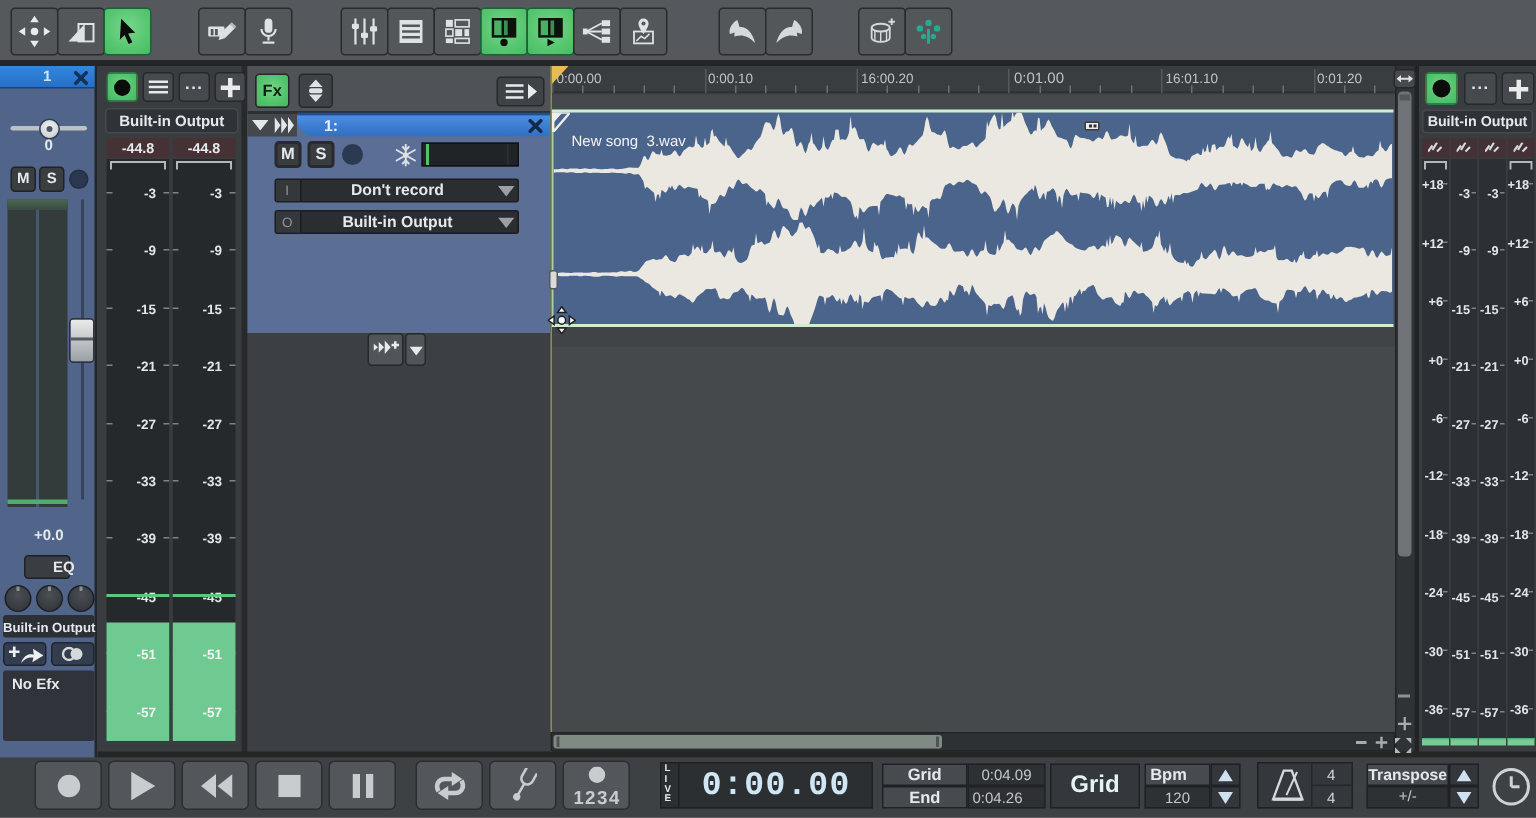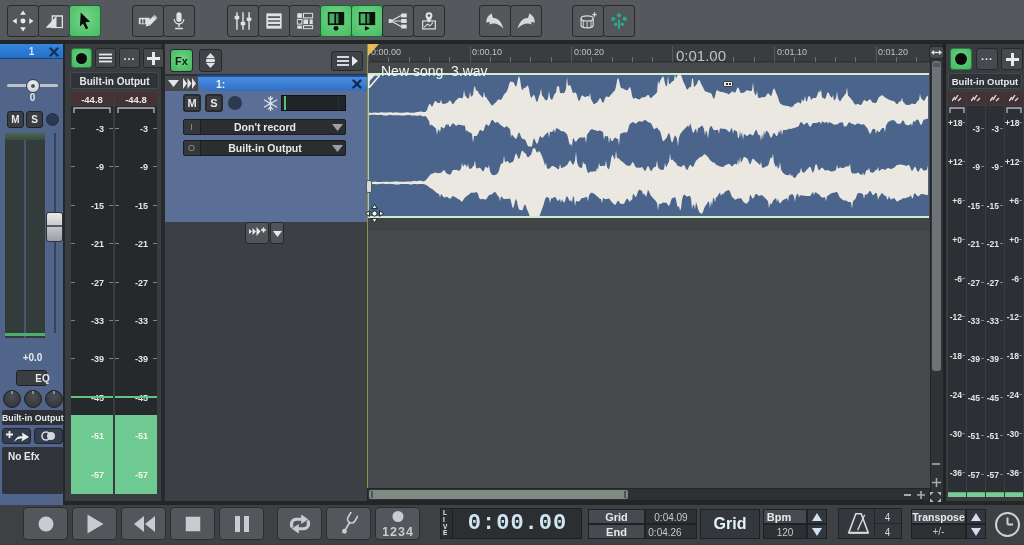--- a/index.html
+++ b/index.html
@@ -423,33 +423,33 @@
 <div class="a" style="left:409px;top:57px;width:1px;height:5px;background:#6b6e72"></div>
 <div class="a" style="left:429px;top:57px;width:1px;height:5px;background:#6b6e72"></div>
 <div class="a" style="left:449px;top:57px;width:1px;height:5px;background:#6b6e72"></div>
 <div class="a" style="left:470px;top:46px;width:1px;height:16px;background:#55585c"></div>
 <div class="a" style="left:472px;top:47px;font-size:9px;color:#bfc2c6;position:absolute;white-space:nowrap">0:00.10</div>
 <div class="a" style="left:490px;top:57px;width:1px;height:5px;background:#6b6e72"></div>
 <div class="a" style="left:510px;top:57px;width:1px;height:5px;background:#6b6e72"></div>
 <div class="a" style="left:530px;top:57px;width:1px;height:5px;background:#6b6e72"></div>
 <div class="a" style="left:551px;top:57px;width:1px;height:5px;background:#6b6e72"></div>
 <div class="a" style="left:571px;top:46px;width:1px;height:16px;background:#55585c"></div>
-<div class="a" style="left:574px;top:47px;font-size:9px;color:#bfc2c6;position:absolute;white-space:nowrap">0:00.20</div>
+<div class="a" style="left:574px;top:47px;font-size:9px;color:#bfc2c6;position:absolute;white-space:nowrap">16:00.20</div>
 <div class="a" style="left:591px;top:57px;width:1px;height:5px;background:#6b6e72"></div>
 <div class="a" style="left:612px;top:57px;width:1px;height:5px;background:#6b6e72"></div>
 <div class="a" style="left:632px;top:57px;width:1px;height:5px;background:#6b6e72"></div>
 <div class="a" style="left:652px;top:57px;width:1px;height:5px;background:#6b6e72"></div>
 <div class="a" style="left:672px;top:46px;width:1px;height:16px;background:#55585c"></div>
-<div class="a" style="left:676px;top:47px;font-size:15px;color:#bfc2c6;position:absolute;white-space:nowrap">0:01.00</div>
+<div class="a" style="left:676px;top:47px;font-size:10px;color:#bfc2c6;position:absolute;white-space:nowrap">0:01.00</div>
 <div class="a" style="left:693px;top:57px;width:1px;height:5px;background:#6b6e72"></div>
 <div class="a" style="left:713px;top:57px;width:1px;height:5px;background:#6b6e72"></div>
 <div class="a" style="left:733px;top:57px;width:1px;height:5px;background:#6b6e72"></div>
 <div class="a" style="left:754px;top:57px;width:1px;height:5px;background:#6b6e72"></div>
 <div class="a" style="left:774px;top:46px;width:1px;height:16px;background:#55585c"></div>
-<div class="a" style="left:777px;top:47px;font-size:9px;color:#bfc2c6;position:absolute;white-space:nowrap">0:01.10</div>
+<div class="a" style="left:777px;top:47px;font-size:9px;color:#bfc2c6;position:absolute;white-space:nowrap">16:01.10</div>
 <div class="a" style="left:794px;top:57px;width:1px;height:5px;background:#6b6e72"></div>
 <div class="a" style="left:815px;top:57px;width:1px;height:5px;background:#6b6e72"></div>
 <div class="a" style="left:835px;top:57px;width:1px;height:5px;background:#6b6e72"></div>
 <div class="a" style="left:855px;top:57px;width:1px;height:5px;background:#6b6e72"></div>
 <div class="a" style="left:876px;top:46px;width:1px;height:16px;background:#55585c"></div>
 <div class="a" style="left:878px;top:47px;font-size:9px;color:#bfc2c6;position:absolute;white-space:nowrap">0:01.20</div>
 <div class="a" style="left:896px;top:57px;width:1px;height:5px;background:#6b6e72"></div>
 <div class="a" style="left:916px;top:57px;width:1px;height:5px;background:#6b6e72"></div>
 <svg class="a" style="left:367px;top:44px" width="12" height="13" viewBox="0 0 12 13">
       <path d="M0 0 L12 0 L0 13 Z" fill="#e7bc54"></path>
@@ -458,21 +458,21 @@
 <div class="a" style="left:368px;top:73px;width:561px;height:145px;background:#4a648c;border-top:2px solid #cfeccf;border-bottom:2px solid #cfeccf"></div>
 <div class="a" style="left:368px;top:75px;width:1px;height:141px;background:#a8cfa8"></div>
 <svg class="a" style="left:369px;top:75px" width="560" height="141" viewBox="0 0 560 141">
       <path d="M0,37.8 L1,37.8 L2,37.8 L3,37.9 L4,37.7 L5,37.5 L6,37.4 L7,37.5 L8,37.7 L9,37.8 L10,37.7 L11,37.4 L12,37.3 L13,37.3 L14,37.4 L15,37.4 L16,37.4 L17,37.6 L18,37.6 L19,37.5 L20,37.3 L21,37.2 L22,37.3 L23,37.5 L24,37.7 L25,37.6 L26,37.4 L27,37.3 L28,37.4 L29,37.6 L30,37.7 L31,37.8 L32,37.8 L33,37.8 L34,37.7 L35,37.6 L36,37.6 L37,37.5 L38,37.3 L39,37.3 L40,37.4 L41,37.7 L42,37.8 L43,37.8 L44,37.7 L45,37.7 L46,37.5 L47,37.3 L48,37.1 L49,37.0 L50,36.7 L51,36.6 L52,36.6 L53,36.8 L54,36.9 L55,36.9 L56,37.0 L57,36.5 L58,34.9 L59,32.1 L60,29.4 L61,28.8 L62,30.6 L63,31.8 L64,30.4 L65,27.8 L66,25.9 L67,26.2 L68,27.4 L69,27.9 L70,27.9 L71,28.1 L72,24.6 L73,28.5 L74,28.7 L75,28.9 L76,28.7 L77,28.3 L78,28.1 L79,27.4 L80,26.0 L81,25.2 L82,26.4 L83,28.4 L84,29.3 L85,28.3 L86,26.5 L87,25.2 L88,24.5 L89,23.6 L90,22.8 L91,22.7 L92,23.2 L93,23.2 L94,22.4 L95,15.1 L96,20.6 L97,21.3 L98,22.9 L99,23.5 L100,23.0 L101,16.6 L102,21.9 L103,21.1 L104,20.0 L105,12.7 L106,11.0 L107,16.1 L108,15.3 L109,16.6 L110,18.5 L111,19.8 L112,20.7 L113,21.9 L114,22.7 L115,16.6 L116,21.8 L117,22.0 L118,23.4 L119,25.2 L120,26.6 L121,28.0 L122,29.5 L123,30.5 L124,30.2 L125,29.0 L126,28.0 L127,27.2 L128,26.1 L129,24.7 L130,24.2 L131,24.8 L132,25.0 L133,23.5 L134,21.4 L135,19.6 L136,18.5 L137,17.4 L138,16.1 L139,13.4 L140,9.6 L141,7.0 L142,6.4 L143,6.8 L144,6.9 L145,8.1 L146,10.6 L147,11.9 L148,8.9 L149,3.6 L150,0.7 L151,4.1 L152,10.9 L153,14.9 L154,14.4 L155,12.9 L156,12.7 L157,12.3 L158,10.7 L159,10.4 L160,13.9 L161,19.5 L162,22.9 L163,22.3 L164,20.4 L165,19.7 L166,21.9 L167,25.4 L168,27.3 L169,24.9 L170,20.9 L171,19.3 L172,13.3 L173,20.5 L174,21.4 L175,23.0 L176,24.7 L177,25.6 L178,24.9 L179,23.2 L180,15.8 L181,22.4 L182,24.2 L183,24.9 L184,23.0 L185,20.2 L186,18.3 L187,18.1 L188,11.3 L189,11.5 L190,11.3 L191,18.3 L192,17.9 L193,17.9 L194,18.2 L195,18.2 L196,16.4 L197,13.4 L198,2.1 L199,11.0 L200,10.2 L201,9.9 L202,12.0 L203,15.6 L204,17.9 L205,17.9 L206,17.6 L207,17.8 L208,20.4 L209,24.2 L210,26.2 L211,24.8 L212,21.8 L213,20.2 L214,20.7 L215,21.4 L216,22.1 L217,21.9 L218,21.1 L219,21.0 L220,22.1 L221,17.9 L222,24.3 L223,25.7 L224,28.0 L225,29.2 L226,28.8 L227,28.1 L228,27.5 L229,26.3 L230,24.4 L231,23.0 L232,24.1 L233,26.8 L234,28.1 L235,26.3 L236,23.3 L237,21.4 L238,21.4 L239,22.1 L240,21.9 L241,20.7 L242,19.7 L243,18.5 L244,17.3 L245,16.3 L246,15.3 L247,11.6 L248,5.7 L249,2.6 L250,5.1 L251,9.9 L252,12.9 L253,13.2 L254,13.4 L255,14.1 L256,14.7 L257,14.9 L258,15.4 L259,14.7 L260,12.7 L261,11.9 L262,15.1 L263,20.4 L264,23.6 L265,23.6 L266,22.9 L267,23.0 L268,23.7 L269,24.1 L270,24.5 L271,24.3 L272,23.1 L273,22.4 L274,22.3 L275,22.3 L276,22.0 L277,21.4 L278,20.6 L279,19.8 L280,20.5 L281,22.5 L282,23.3 L283,22.3 L284,21.2 L285,20.2 L286,19.4 L287,18.5 L288,17.3 L289,5.6 L290,9.6 L291,6.2 L292,4.3 L293,2.4 L294,1.1 L295,3.3 L296,8.5 L297,11.3 L298,10.9 L299,0.2 L300,9.6 L301,8.8 L302,7.7 L303,6.8 L304,6.1 L305,5.5 L306,-0.9 L307,3.4 L308,1.2 L309,0.1 L310,-0.1 L311,-0.2 L312,0.3 L313,2.5 L314,5.8 L315,8.1 L316,10.1 L317,12.8 L318,14.6 L319,14.3 L320,12.6 L321,11.9 L322,12.3 L323,3.5 L324,3.8 L325,12.2 L326,10.9 L327,10.2 L328,8.7 L329,6.0 L330,4.6 L331,6.1 L332,8.7 L333,10.5 L334,12.2 L335,14.5 L336,16.2 L337,16.7 L338,16.8 L339,17.2 L340,17.7 L341,18.0 L342,18.1 L343,19.9 L344,22.8 L345,24.0 L346,21.3 L347,17.0 L348,14.9 L349,15.4 L350,16.2 L351,16.8 L352,17.0 L353,17.0 L354,17.1 L355,17.5 L356,17.9 L357,17.9 L358,18.3 L359,19.2 L360,19.3 L361,18.4 L362,17.5 L363,16.6 L364,16.6 L365,17.4 L366,17.8 L367,16.2 L368,13.5 L369,12.2 L370,13.8 L371,16.7 L372,18.1 L373,17.9 L374,17.7 L375,17.4 L376,16.8 L377,15.8 L378,15.2 L379,15.4 L380,15.7 L381,16.0 L382,15.9 L383,15.4 L384,7.3 L385,17.1 L386,19.3 L387,20.7 L388,15.4 L389,22.3 L390,22.9 L391,22.9 L392,22.5 L393,22.1 L394,22.2 L395,22.2 L396,22.1 L397,21.0 L398,19.3 L399,18.2 L400,18.7 L401,20.3 L402,21.3 L403,19.1 L404,14.9 L405,13.2 L406,15.0 L407,17.7 L408,19.8 L409,22.5 L410,26.0 L411,28.3 L412,29.1 L413,29.6 L414,30.2 L415,30.6 L416,30.6 L417,30.7 L418,30.9 L419,31.1 L420,31.3 L421,31.8 L422,32.7 L423,31.1 L424,32.0 L425,29.8 L426,28.7 L427,28.4 L428,27.8 L429,27.2 L430,27.4 L431,28.3 L432,28.4 L433,23.5 L434,26.5 L435,25.5 L436,20.7 L437,26.3 L438,26.6 L439,21.7 L440,21.3 L441,21.2 L442,25.1 L443,23.9 L444,23.0 L445,22.9 L446,23.0 L447,22.8 L448,21.0 L449,17.9 L450,16.0 L451,17.5 L452,14.2 L453,22.3 L454,22.7 L455,23.5 L456,24.1 L457,22.1 L458,18.5 L459,16.9 L460,18.5 L461,20.7 L462,22.0 L463,23.1 L464,19.8 L465,25.6 L466,24.8 L467,23.2 L468,16.3 L469,23.2 L470,25.3 L471,26.5 L472,25.3 L473,23.2 L474,22.0 L475,21.0 L476,19.2 L477,18.5 L478,12.4 L479,20.4 L480,21.4 L481,22.5 L482,23.9 L483,24.9 L484,26.3 L485,28.3 L486,29.4 L487,29.5 L488,29.2 L489,29.0 L490,29.3 L491,29.9 L492,30.1 L493,28.8 L494,26.5 L495,25.0 L496,25.3 L497,26.0 L498,26.4 L499,25.8 L500,24.8 L501,24.3 L502,25.2 L503,26.9 L504,27.7 L505,27.8 L506,28.0 L507,28.1 L508,26.5 L509,23.7 L510,22.1 L511,21.5 L512,20.6 L513,20.3 L514,20.8 L515,21.6 L516,22.4 L517,22.9 L518,23.6 L519,24.2 L520,24.7 L521,25.1 L522,25.4 L523,25.7 L524,26.1 L525,26.2 L526,26.9 L527,28.5 L528,29.2 L529,28.4 L530,27.1 L531,26.2 L532,26.3 L533,22.4 L534,26.9 L535,27.6 L536,28.9 L537,29.7 L538,29.8 L539,29.9 L540,30.1 L541,29.7 L542,28.9 L543,28.6 L544,28.8 L545,29.1 L546,29.2 L547,28.4 L548,26.8 L549,25.8 L550,25.1 L551,18.7 L552,23.2 L553,23.9 L554,25.3 L555,26.0 L556,24.7 L557,22.6 L558,21.3 L559,20.8 L559,43.8 L558,43.8 L557,44.0 L556,44.4 L555,44.6 L554,46.1 L553,48.7 L552,50.2 L551,48.8 L550,46.0 L549,44.6 L548,44.7 L547,45.0 L546,47.3 L545,45.8 L544,47.1 L543,50.9 L542,48.4 L541,49.5 L540,50.2 L539,50.2 L538,50.1 L537,50.1 L536,48.8 L535,46.5 L534,45.2 L533,46.2 L532,48.2 L531,49.0 L530,48.8 L529,48.6 L528,48.4 L527,47.5 L526,46.0 L525,45.2 L524,45.2 L523,45.3 L522,45.5 L521,46.0 L520,46.6 L519,47.3 L518,48.7 L517,50.8 L516,57.2 L515,53.0 L514,52.9 L513,53.2 L512,54.5 L511,56.2 L510,57.2 L509,56.5 L508,54.8 L507,59.2 L506,54.0 L505,54.0 L504,53.8 L503,55.2 L502,57.7 L501,58.9 L500,57.3 L499,54.6 L498,52.8 L497,51.8 L496,50.4 L495,49.2 L494,49.2 L493,49.7 L492,49.6 L491,49.1 L490,48.8 L489,48.4 L488,48.6 L487,49.4 L486,50.0 L485,49.6 L484,48.9 L483,48.7 L482,48.5 L481,47.6 L480,47.2 L479,48.4 L478,50.5 L477,51.7 L476,50.7 L475,52.0 L474,47.5 L473,47.5 L472,47.5 L471,47.5 L470,48.0 L469,49.1 L468,49.6 L467,49.5 L466,49.6 L465,49.7 L464,49.1 L463,48.3 L462,47.9 L461,47.5 L460,46.7 L459,48.9 L458,46.8 L457,47.3 L456,47.8 L455,47.6 L454,46.8 L453,46.5 L452,49.4 L451,47.0 L450,47.1 L449,47.4 L448,47.8 L447,48.0 L446,48.0 L445,48.1 L444,48.1 L443,49.1 L442,51.0 L441,52.0 L440,50.8 L439,48.6 L438,47.4 L437,48.1 L436,49.3 L435,49.8 L434,49.0 L433,47.6 L432,46.9 L431,48.2 L430,50.5 L429,51.7 L428,51.9 L427,52.2 L426,52.7 L425,53.0 L424,53.3 L423,53.6 L422,53.9 L421,53.7 L420,53.7 L419,54.2 L418,54.8 L417,55.1 L416,55.0 L415,55.0 L414,55.3 L413,60.5 L412,53.8 L411,58.5 L410,55.5 L409,59.0 L408,61.3 L407,60.8 L406,58.8 L405,57.7 L404,59.2 L403,61.8 L402,62.9 L401,61.3 L400,58.5 L399,56.9 L398,56.2 L397,55.4 L396,60.3 L395,55.7 L394,64.2 L393,58.7 L392,66.0 L391,59.8 L390,60.5 L389,59.1 L388,56.1 L387,54.6 L386,56.2 L385,58.7 L384,60.4 L383,60.2 L382,59.3 L381,58.9 L380,59.5 L379,60.6 L378,61.1 L377,60.5 L376,59.6 L375,58.9 L374,64.8 L373,56.8 L372,62.0 L371,56.1 L370,62.8 L369,63.1 L368,56.6 L367,56.1 L366,55.5 L365,54.8 L364,59.1 L363,53.0 L362,54.1 L361,56.4 L360,57.2 L359,56.1 L358,54.9 L357,54.3 L356,54.0 L355,53.8 L354,53.8 L353,53.7 L352,53.5 L351,53.3 L350,59.0 L349,54.5 L348,54.9 L347,55.0 L346,55.3 L345,55.2 L344,53.9 L343,51.9 L342,50.8 L341,52.3 L340,55.3 L339,63.8 L338,56.9 L337,55.4 L336,60.4 L335,54.0 L334,51.7 L333,50.5 L332,51.2 L331,52.2 L330,52.7 L329,52.9 L328,58.5 L327,53.5 L326,54.7 L325,57.0 L324,57.9 L323,55.1 L322,50.6 L321,48.2 L320,52.5 L319,50.5 L318,51.6 L317,52.3 L316,53.5 L315,54.5 L314,55.4 L313,56.7 L312,57.9 L311,59.7 L310,62.4 L309,71.6 L308,63.5 L307,61.4 L306,60.6 L305,62.6 L304,65.9 L303,67.7 L302,65.2 L301,60.2 L300,57.8 L299,59.4 L298,61.9 L297,63.4 L296,64.4 L295,65.9 L294,66.2 L293,63.6 L292,59.1 L291,56.3 L290,55.1 L289,53.9 L288,52.7 L287,52.8 L286,54.0 L285,54.3 L284,52.5 L283,50.0 L282,48.3 L281,47.8 L280,47.4 L279,47.0 L278,46.2 L277,45.4 L276,44.9 L275,45.2 L274,46.2 L273,46.8 L272,46.5 L271,46.2 L270,46.2 L269,46.8 L268,47.8 L267,48.6 L266,48.4 L265,47.4 L264,47.0 L263,47.6 L262,48.2 L261,48.7 L260,51.0 L259,55.0 L258,57.5 L257,57.6 L256,57.2 L255,57.4 L254,57.8 L253,57.9 L252,58.2 L251,59.8 L250,70.4 L249,63.9 L248,63.7 L247,62.9 L246,62.4 L245,63.6 L244,65.5 L243,66.4 L242,64.8 L241,62.3 L240,68.6 L239,61.0 L238,61.2 L237,61.4 L236,60.4 L235,64.9 L234,56.9 L233,56.6 L232,56.1 L231,55.4 L230,55.4 L229,56.0 L228,55.9 L227,55.4 L226,55.1 L225,54.9 L224,54.6 L223,54.3 L222,54.4 L221,55.4 L220,57.1 L219,58.4 L218,59.5 L217,68.7 L216,62.1 L215,62.4 L214,62.4 L213,62.4 L212,62.5 L211,62.6 L210,63.1 L209,64.1 L208,65.5 L207,66.7 L206,66.2 L205,64.1 L204,63.1 L203,71.6 L202,68.6 L201,70.3 L200,67.5 L199,62.4 L198,59.3 L197,58.4 L196,57.3 L195,56.4 L194,56.2 L193,56.3 L192,56.1 L191,55.3 L190,54.3 L189,53.7 L188,53.5 L187,53.3 L186,57.9 L185,54.1 L184,56.1 L183,56.9 L182,56.7 L181,56.7 L180,62.8 L179,56.9 L178,57.9 L177,59.0 L176,59.9 L175,61.0 L174,62.6 L173,63.0 L172,61.6 L171,61.2 L170,63.8 L169,67.3 L168,69.1 L167,67.7 L166,64.9 L165,63.3 L164,66.1 L163,71.5 L162,71.6 L161,71.6 L160,71.6 L159,70.9 L158,69.2 L157,66.3 L156,64.5 L155,64.2 L154,64.0 L153,63.6 L152,61.8 L151,59.0 L150,57.3 L149,58.9 L148,62.4 L147,64.1 L146,63.2 L145,61.8 L144,60.9 L143,59.2 L142,62.2 L141,54.1 L140,53.2 L139,52.2 L138,51.2 L137,51.4 L136,52.5 L135,52.6 L134,51.8 L133,51.0 L132,50.3 L131,49.4 L130,48.3 L129,47.2 L128,47.1 L127,47.7 L126,47.7 L125,46.6 L124,45.2 L123,44.7 L122,46.2 L121,48.7 L120,50.8 L119,50.8 L118,49.6 L117,49.2 L116,51.3 L115,54.4 L114,56.2 L113,56.0 L112,55.1 L111,54.9 L110,56.5 L109,58.9 L108,60.4 L107,60.9 L106,61.0 L105,61.1 L104,67.9 L103,59.0 L102,58.0 L101,57.6 L100,57.2 L99,56.6 L98,54.9 L97,56.9 L96,50.8 L95,50.6 L94,50.5 L93,50.3 L92,50.0 L91,49.9 L90,49.5 L89,49.8 L88,50.6 L87,50.7 L86,49.9 L85,48.8 L84,48.2 L83,49.0 L82,50.8 L81,51.9 L80,50.8 L79,48.6 L78,50.6 L77,49.1 L76,51.8 L75,53.4 L74,53.1 L73,52.2 L72,51.7 L71,57.6 L70,54.4 L69,55.0 L68,59.7 L67,53.5 L66,52.7 L65,51.8 L64,50.8 L63,50.2 L62,49.5 L61,51.1 L60,46.1 L59,44.4 L58,42.7 L57,41.4 L56,41.0 L55,41.3 L54,41.4 L53,41.1 L52,40.6 L51,40.3 L50,40.4 L49,40.7 L48,40.8 L47,40.7 L46,40.5 L45,40.4 L44,40.4 L43,40.4 L42,40.3 L41,40.2 L40,40.1 L39,40.0 L38,40.1 L37,40.3 L36,40.4 L35,40.4 L34,40.4 L33,40.4 L32,40.4 L31,40.3 L30,40.2 L29,40.2 L28,40.2 L27,40.2 L26,40.2 L25,40.3 L24,40.3 L23,40.2 L22,40.0 L21,39.8 L20,40.0 L19,40.3 L18,40.4 L17,40.4 L16,40.4 L15,40.4 L14,40.2 L13,39.9 L12,39.8 L11,39.8 L10,40.0 L9,40.1 L8,40.0 L7,39.8 L6,39.8 L5,39.8 L4,39.8 L3,39.8 L2,39.8 L1,40.0 L0,40.1 Z" fill="#eae8e1"></path>
       <path d="M0,107.0 L1,107.0 L2,107.0 L3,107.0 L4,106.9 L5,106.7 L6,106.6 L7,106.7 L8,106.9 L9,106.9 L10,106.9 L11,107.0 L12,107.0 L13,106.9 L14,106.7 L15,106.7 L16,106.7 L17,106.7 L18,106.7 L19,106.7 L20,106.8 L21,106.9 L22,106.8 L23,106.8 L24,106.7 L25,106.6 L26,106.4 L27,106.3 L28,106.4 L29,106.7 L30,106.8 L31,106.8 L32,106.7 L33,106.7 L34,106.7 L35,106.7 L36,106.7 L37,106.7 L38,106.6 L39,106.5 L40,106.5 L41,106.5 L42,106.6 L43,106.4 L44,106.0 L45,105.8 L46,105.9 L47,106.1 L48,106.2 L49,106.0 L50,105.7 L51,105.5 L52,105.7 L53,106.1 L54,106.4 L55,106.2 L56,105.8 L57,105.1 L58,103.8 L59,102.5 L60,101.3 L61,99.9 L62,99.0 L63,98.7 L64,98.5 L65,98.1 L66,97.6 L67,97.6 L68,98.2 L69,98.3 L70,98.0 L71,97.9 L72,97.8 L73,97.0 L74,95.7 L75,95.0 L76,96.1 L77,97.8 L78,98.8 L79,99.1 L80,99.5 L81,99.8 L82,98.7 L83,96.5 L84,95.1 L85,95.0 L86,95.0 L87,94.7 L88,94.9 L89,95.6 L90,95.9 L91,95.0 L92,93.7 L93,87.5 L94,91.8 L95,90.2 L96,89.3 L97,90.4 L98,92.5 L99,88.4 L100,93.5 L101,93.8 L102,93.8 L103,92.8 L104,91.3 L105,90.5 L106,85.3 L107,92.5 L108,93.4 L109,93.2 L110,92.8 L111,92.7 L112,93.8 L113,95.6 L114,96.6 L115,95.2 L116,92.6 L117,91.7 L118,92.6 L119,93.5 L120,89.8 L121,96.3 L122,98.4 L123,99.7 L124,100.1 L125,100.3 L126,100.0 L127,99.5 L128,98.9 L129,98.0 L130,95.5 L131,91.5 L132,88.8 L133,88.4 L134,88.3 L135,80.5 L136,87.1 L137,86.9 L138,86.1 L139,86.2 L140,87.7 L141,88.2 L142,87.5 L143,87.1 L144,86.8 L145,84.6 L146,80.6 L147,78.3 L148,79.7 L149,82.8 L150,84.2 L151,81.9 L152,78.0 L153,75.6 L154,76.0 L155,77.4 L156,78.0 L157,79.1 L158,81.5 L159,82.6 L160,81.8 L161,80.5 L162,79.7 L163,77.1 L164,73.3 L165,73.3 L166,73.3 L167,75.7 L168,77.7 L169,77.0 L170,76.1 L171,76.9 L172,79.1 L173,81.3 L174,83.7 L175,87.0 L176,90.6 L177,87.5 L178,93.6 L179,93.7 L180,93.8 L181,93.2 L182,91.8 L183,90.9 L184,91.1 L185,91.6 L186,91.9 L187,92.5 L188,93.6 L189,94.2 L190,94.0 L191,88.5 L192,93.0 L193,92.7 L194,92.6 L195,92.1 L196,91.4 L197,90.8 L198,90.1 L199,88.6 L200,86.5 L201,85.3 L202,86.4 L203,88.8 L204,90.1 L205,88.6 L206,85.8 L207,76.5 L208,86.8 L209,90.0 L210,91.9 L211,92.4 L212,92.8 L213,93.2 L214,86.2 L215,89.3 L216,88.3 L217,91.1 L218,95.4 L219,97.9 L220,97.7 L221,96.8 L222,96.6 L223,96.7 L224,96.5 L225,96.3 L226,96.3 L227,96.5 L228,92.2 L229,95.0 L230,87.5 L231,91.3 L232,90.9 L233,90.9 L234,90.7 L235,90.7 L236,91.1 L237,85.3 L238,91.9 L239,93.7 L240,94.3 L241,90.6 L242,84.2 L243,79.9 L244,80.6 L245,83.2 L246,84.4 L247,75.2 L248,83.3 L249,83.1 L250,83.7 L251,84.8 L252,85.8 L253,86.5 L254,87.3 L255,88.0 L256,88.9 L257,89.9 L258,90.6 L259,90.8 L260,90.8 L261,90.8 L262,89.8 L263,87.7 L264,87.1 L265,88.7 L266,91.1 L267,92.6 L268,92.8 L269,92.6 L270,92.7 L271,92.7 L272,92.4 L273,92.1 L274,93.1 L275,95.1 L276,96.2 L277,94.8 L278,92.3 L279,91.0 L280,92.3 L281,94.7 L282,96.2 L283,95.3 L284,93.3 L285,92.2 L286,92.1 L287,91.6 L288,85.2 L289,91.8 L290,93.5 L291,94.4 L292,94.5 L293,94.9 L294,95.0 L295,94.1 L296,87.7 L297,92.3 L298,90.9 L299,88.3 L300,86.7 L301,78.4 L302,85.2 L303,84.6 L304,85.1 L305,86.5 L306,87.1 L307,88.0 L308,90.0 L309,91.1 L310,91.3 L311,91.6 L312,92.0 L313,91.5 L314,90.3 L315,90.0 L316,91.6 L317,93.9 L318,95.1 L319,93.9 L320,91.4 L321,89.7 L322,90.3 L323,91.7 L324,92.1 L325,90.3 L326,87.8 L327,85.7 L328,84.7 L329,83.9 L330,83.1 L331,82.2 L332,81.7 L333,81.5 L334,80.6 L335,79.2 L336,79.2 L337,80.2 L338,81.1 L339,82.1 L340,83.5 L341,85.0 L342,86.0 L343,86.7 L344,87.4 L345,87.6 L346,88.2 L347,89.4 L348,90.2 L349,90.6 L350,91.0 L351,91.4 L352,91.7 L353,91.8 L354,92.0 L355,91.6 L356,90.5 L357,89.7 L358,89.5 L359,89.3 L360,88.7 L361,89.2 L362,90.8 L363,91.5 L364,90.6 L365,89.4 L366,88.7 L367,88.9 L368,89.8 L369,84.2 L370,89.7 L371,81.8 L372,87.8 L373,86.3 L374,83.6 L375,81.9 L376,82.1 L377,82.9 L378,83.3 L379,84.8 L380,87.8 L381,89.5 L382,87.8 L383,84.7 L384,83.4 L385,84.3 L386,85.5 L387,86.4 L388,87.3 L389,88.3 L390,89.0 L391,90.2 L392,86.4 L393,92.8 L394,92.7 L395,92.5 L396,92.1 L397,91.6 L398,91.0 L399,90.5 L400,88.2 L401,84.3 L402,82.2 L403,83.5 L404,78.5 L405,88.0 L406,89.9 L407,92.6 L408,89.9 L409,94.1 L410,92.4 L411,86.8 L412,94.2 L413,96.4 L414,97.8 L415,98.6 L416,99.5 L417,99.9 L418,100.1 L419,100.2 L420,100.3 L421,98.2 L422,101.4 L423,99.6 L424,102.1 L425,102.6 L426,102.9 L427,101.8 L428,99.9 L429,98.7 L430,98.1 L431,97.3 L432,92.5 L433,96.6 L434,97.5 L435,97.8 L436,96.8 L437,95.4 L438,94.4 L439,93.5 L440,92.2 L441,91.5 L442,93.2 L443,96.3 L444,98.0 L445,95.6 L446,91.3 L447,88.7 L448,90.3 L449,93.7 L450,95.5 L451,94.6 L452,93.2 L453,92.5 L454,93.2 L455,94.6 L456,95.5 L457,95.4 L458,95.1 L459,95.2 L460,95.6 L461,96.0 L462,96.4 L463,96.4 L464,96.2 L465,96.0 L466,95.6 L467,94.9 L468,89.6 L469,93.8 L470,93.0 L471,92.4 L472,92.5 L473,93.0 L474,93.2 L475,92.8 L476,91.9 L477,91.6 L478,91.6 L479,91.3 L480,91.4 L481,88.4 L482,96.6 L483,98.3 L484,98.5 L485,98.4 L486,98.5 L487,98.4 L488,97.9 L489,97.5 L490,98.1 L491,99.2 L492,99.7 L493,99.9 L494,97.6 L495,100.5 L496,99.0 L497,96.3 L498,94.8 L499,95.3 L500,92.4 L501,97.1 L502,97.3 L503,97.7 L504,97.8 L505,97.1 L506,95.8 L507,94.8 L508,95.1 L509,91.8 L510,96.3 L511,95.5 L512,94.6 L513,93.9 L514,94.1 L515,94.6 L516,94.9 L517,94.3 L518,93.4 L519,93.0 L520,93.3 L521,93.8 L522,94.1 L523,93.8 L524,93.1 L525,92.7 L526,92.0 L527,90.8 L528,89.9 L529,89.7 L530,89.7 L531,89.5 L532,89.5 L533,89.8 L534,89.9 L535,90.1 L536,90.5 L537,90.9 L538,90.7 L539,90.1 L540,90.1 L541,91.8 L542,94.5 L543,96.0 L544,95.0 L545,92.7 L546,91.6 L547,93.0 L548,95.6 L549,97.0 L550,95.9 L551,93.8 L552,92.7 L553,93.5 L554,94.9 L555,95.7 L556,95.5 L557,95.1 L558,94.9 L559,89.9 L559,119.3 L558,120.2 L557,120.0 L556,119.4 L555,119.2 L554,119.2 L553,119.0 L552,119.0 L551,119.7 L550,120.9 L549,121.6 L548,120.8 L547,119.2 L546,118.4 L545,118.6 L544,123.1 L543,123.6 L542,120.2 L541,121.2 L540,121.9 L539,122.3 L538,122.6 L537,122.9 L536,123.2 L535,123.3 L534,123.3 L533,123.8 L532,124.7 L531,125.0 L530,125.4 L529,126.2 L528,126.4 L527,125.4 L526,123.9 L525,123.1 L524,123.4 L523,124.1 L522,124.6 L521,123.4 L520,121.1 L519,123.9 L518,124.4 L517,120.8 L516,121.1 L515,120.3 L514,119.0 L513,118.0 L512,118.9 L511,121.0 L510,121.8 L509,125.0 L508,118.8 L507,117.7 L506,118.3 L505,119.7 L504,120.3 L503,119.0 L502,116.8 L501,115.7 L500,116.7 L499,118.4 L498,119.5 L497,119.6 L496,119.6 L495,123.8 L494,119.4 L493,118.6 L492,118.3 L491,118.3 L490,118.1 L489,118.1 L488,119.7 L487,122.6 L486,124.5 L485,125.3 L484,126.2 L483,133.7 L482,127.3 L481,127.1 L480,127.0 L479,126.9 L478,126.1 L477,125.5 L476,125.4 L475,125.4 L474,125.0 L473,124.3 L472,123.6 L471,122.8 L470,121.0 L469,118.6 L468,117.1 L467,117.1 L466,117.6 L465,117.8 L464,117.8 L463,118.1 L462,118.4 L461,119.0 L460,119.9 L459,120.7 L458,121.1 L457,126.5 L456,122.1 L455,122.4 L454,122.5 L453,122.6 L452,121.9 L451,120.4 L450,119.5 L449,118.9 L448,118.0 L447,117.4 L446,117.3 L445,120.3 L444,117.0 L443,118.1 L442,120.1 L441,121.2 L440,121.1 L439,121.0 L438,120.9 L437,120.9 L436,120.8 L435,120.7 L434,120.6 L433,120.6 L432,120.5 L431,119.9 L430,122.8 L429,118.6 L428,119.5 L427,120.9 L426,127.0 L425,121.4 L424,119.7 L423,119.0 L422,119.6 L421,120.2 L420,120.6 L419,126.2 L418,122.9 L417,123.7 L416,123.9 L415,124.6 L414,125.3 L413,126.1 L412,127.5 L411,128.6 L410,127.3 L409,123.9 L408,126.9 L407,122.7 L406,123.9 L405,124.5 L404,125.7 L403,128.2 L402,129.3 L401,128.3 L400,133.6 L399,126.1 L398,125.2 L397,123.8 L396,122.9 L395,122.1 L394,120.9 L393,120.2 L392,120.3 L391,120.6 L390,120.9 L389,120.3 L388,119.2 L387,118.7 L386,120.0 L385,122.4 L384,123.8 L383,122.8 L382,120.7 L381,119.5 L380,126.8 L379,126.5 L378,128.9 L377,128.6 L376,128.0 L375,127.5 L374,126.3 L373,124.4 L372,123.2 L371,123.2 L370,123.4 L369,123.5 L368,123.8 L367,124.6 L366,124.7 L365,123.8 L364,122.7 L363,121.7 L362,119.6 L361,116.7 L360,115.0 L359,115.2 L358,115.8 L357,116.1 L356,116.8 L355,118.2 L354,119.2 L353,118.8 L352,121.3 L351,117.6 L350,118.8 L349,120.6 L348,122.1 L347,122.5 L346,127.5 L345,122.7 L344,123.6 L343,130.8 L342,126.1 L341,133.2 L340,126.6 L339,127.1 L338,128.6 L337,130.2 L336,131.4 L335,133.7 L334,137.0 L333,138.8 L332,138.5 L331,137.7 L330,136.7 L329,134.0 L328,129.9 L327,127.1 L326,134.6 L325,129.7 L324,130.1 L323,133.9 L322,123.2 L321,121.0 L320,120.9 L319,121.3 L318,121.7 L317,121.1 L316,119.9 L315,119.4 L314,121.3 L313,124.7 L312,133.5 L311,135.7 L310,130.9 L309,132.4 L308,129.9 L307,124.6 L306,121.9 L305,122.4 L304,122.9 L303,123.3 L302,125.4 L301,129.1 L300,131.0 L299,130.1 L298,128.4 L297,127.5 L296,127.7 L295,127.8 L294,127.5 L293,128.0 L292,129.0 L291,128.9 L290,128.4 L289,135.5 L288,127.8 L287,126.4 L286,125.1 L285,124.2 L284,123.2 L283,121.8 L282,120.8 L281,119.1 L280,116.4 L279,114.8 L278,118.8 L277,122.2 L276,119.7 L275,118.6 L274,119.8 L273,115.8 L272,115.5 L271,114.9 L270,114.8 L269,116.6 L268,119.8 L267,122.1 L266,121.4 L265,119.5 L264,118.7 L263,125.4 L262,124.6 L261,126.9 L260,126.0 L259,124.2 L258,123.4 L257,124.8 L256,127.1 L255,128.7 L254,129.0 L253,128.8 L252,128.9 L251,128.3 L250,126.5 L249,125.6 L248,126.9 L247,129.0 L246,130.0 L245,129.3 L244,128.2 L243,127.3 L242,126.2 L241,124.5 L240,123.5 L239,123.5 L238,124.0 L237,124.2 L236,123.9 L235,123.4 L234,123.0 L233,128.6 L232,123.9 L231,123.9 L230,123.1 L229,122.1 L228,121.3 L227,120.4 L226,119.3 L225,118.7 L224,118.3 L223,117.8 L222,117.7 L221,118.7 L220,120.4 L219,126.3 L218,121.9 L217,122.1 L216,122.4 L215,122.7 L214,122.9 L213,123.1 L212,123.9 L211,125.4 L210,126.6 L209,126.5 L208,126.1 L207,126.2 L206,131.1 L205,122.5 L204,121.1 L203,127.6 L202,125.0 L201,126.3 L200,125.0 L199,122.5 L198,121.0 L197,122.7 L196,126.2 L195,127.7 L194,126.3 L193,124.2 L192,128.1 L191,123.6 L190,125.2 L189,126.0 L188,124.9 L187,122.9 L186,121.7 L185,122.2 L184,123.1 L183,123.5 L182,123.3 L181,128.3 L180,123.0 L179,122.6 L178,122.1 L177,122.4 L176,124.6 L175,128.2 L174,131.5 L173,134.1 L172,137.0 L171,139.5 L170,142.7 L169,140.8 L168,142.7 L167,141.9 L166,142.7 L165,142.7 L164,142.7 L163,142.7 L162,142.7 L161,142.7 L160,139.0 L159,136.6 L158,134.6 L157,131.3 L156,129.2 L155,130.7 L154,134.1 L153,135.5 L152,135.0 L151,135.0 L150,134.6 L149,131.4 L148,126.4 L147,123.7 L146,126.2 L145,131.0 L144,133.5 L143,131.0 L142,126.2 L141,123.4 L140,123.6 L139,124.0 L138,123.9 L137,123.8 L136,124.1 L135,124.1 L134,123.2 L133,122.0 L132,121.3 L131,126.2 L130,121.8 L129,121.2 L128,119.6 L127,118.0 L126,117.0 L125,117.2 L124,118.3 L123,119.3 L122,119.6 L121,119.8 L120,120.2 L119,121.4 L118,123.3 L117,124.4 L116,124.5 L115,124.3 L114,123.9 L113,123.9 L112,124.2 L111,124.3 L110,122.5 L109,119.1 L108,117.2 L107,117.3 L106,117.6 L105,117.8 L104,117.7 L103,117.6 L102,117.7 L101,118.4 L100,119.5 L99,120.3 L98,120.8 L97,121.8 L96,122.5 L95,123.8 L94,125.6 L93,126.8 L92,126.3 L91,125.1 L90,124.5 L89,124.1 L88,123.2 L87,122.6 L86,122.2 L85,121.5 L84,121.1 L83,121.7 L82,123.0 L81,123.8 L80,123.2 L79,122.4 L78,121.8 L77,122.0 L76,122.4 L75,122.5 L74,121.5 L73,120.0 L72,118.9 L71,122.6 L70,119.1 L69,118.8 L68,118.0 L67,117.3 L66,116.6 L65,115.6 L64,114.5 L63,113.9 L62,113.5 L61,112.8 L60,111.9 L59,111.2 L58,110.6 L57,109.8 L56,109.4 L55,109.2 L54,109.1 L53,109.1 L52,109.1 L51,109.1 L50,109.1 L49,109.2 L48,109.2 L47,109.1 L46,109.0 L45,109.0 L44,109.1 L43,109.4 L42,109.5 L41,109.4 L40,109.2 L39,109.0 L38,109.0 L37,108.9 L36,108.9 L35,108.9 L34,108.9 L33,108.9 L32,109.0 L31,109.3 L30,109.5 L29,109.5 L28,109.5 L27,109.5 L26,109.4 L25,109.2 L24,109.0 L23,109.0 L22,108.9 L21,108.8 L20,108.9 L19,109.1 L18,109.2 L17,109.1 L16,108.9 L15,108.8 L14,108.8 L13,108.8 L12,108.8 L11,108.9 L10,109.1 L9,109.2 L8,109.2 L7,109.2 L6,109.1 L5,109.1 L4,109.0 L3,108.9 L2,109.0 L1,109.2 L0,109.3 Z" fill="#eae8e1"></path>
     </svg>
 <svg class="a" style="left:368px;top:75px" width="12" height="13" viewBox="0 0 12 13">
       <path d="M0.8 13 L0.8 0 L12 0 Z" fill="none" stroke="#eff0ec" stroke-width="1.6"></path>
       <path d="M0.8 0 L7 0 L0.8 7 Z" fill="#eff0ec"></path>
     </svg>
-<div class="a" style="left:381px;top:63px;font-size:14px;color:#f4f4f2;position:absolute;white-space:nowrap">New song&nbsp; 3.wav</div>
+<div class="a" style="left:381px;top:89px;font-size:10px;color:#f4f4f2;position:absolute;white-space:nowrap">New song&nbsp; 3.wav</div>
 <div class="a" style="left:723px;top:81px;width:10px;height:6px;background:#ecece9;border:1px solid #3a3d40;border-radius:1px"></div>
 <div class="a" style="left:726px;top:83px;width:2px;height:2px;background:#2c2f32"></div>
 <div class="a" style="left:729px;top:83px;width:2px;height:2px;background:#2c2f32"></div>
 <div class="a" style="left:366px;top:180px;width:6px;height:13px;background:#d8dadc;border:1px solid #55585c;border-radius:2px"></div>
 <svg class="a" style="left:365px;top:204px" width="19" height="19" viewBox="0 0 19 19">
       <g fill="#f4f5f6" stroke="#1e2022" stroke-width="1">
         <circle cx="9.5" cy="9.5" r="2.6"></circle>
         <path d="M9.5 0.5 L12.4 4.4 L6.6 4.4 Z"></path>
         <path d="M9.5 18.5 L12.4 14.6 L6.6 14.6 Z"></path>
         <path d="M0.5 9.5 L4.4 6.6 L4.4 12.4 Z"></path>

